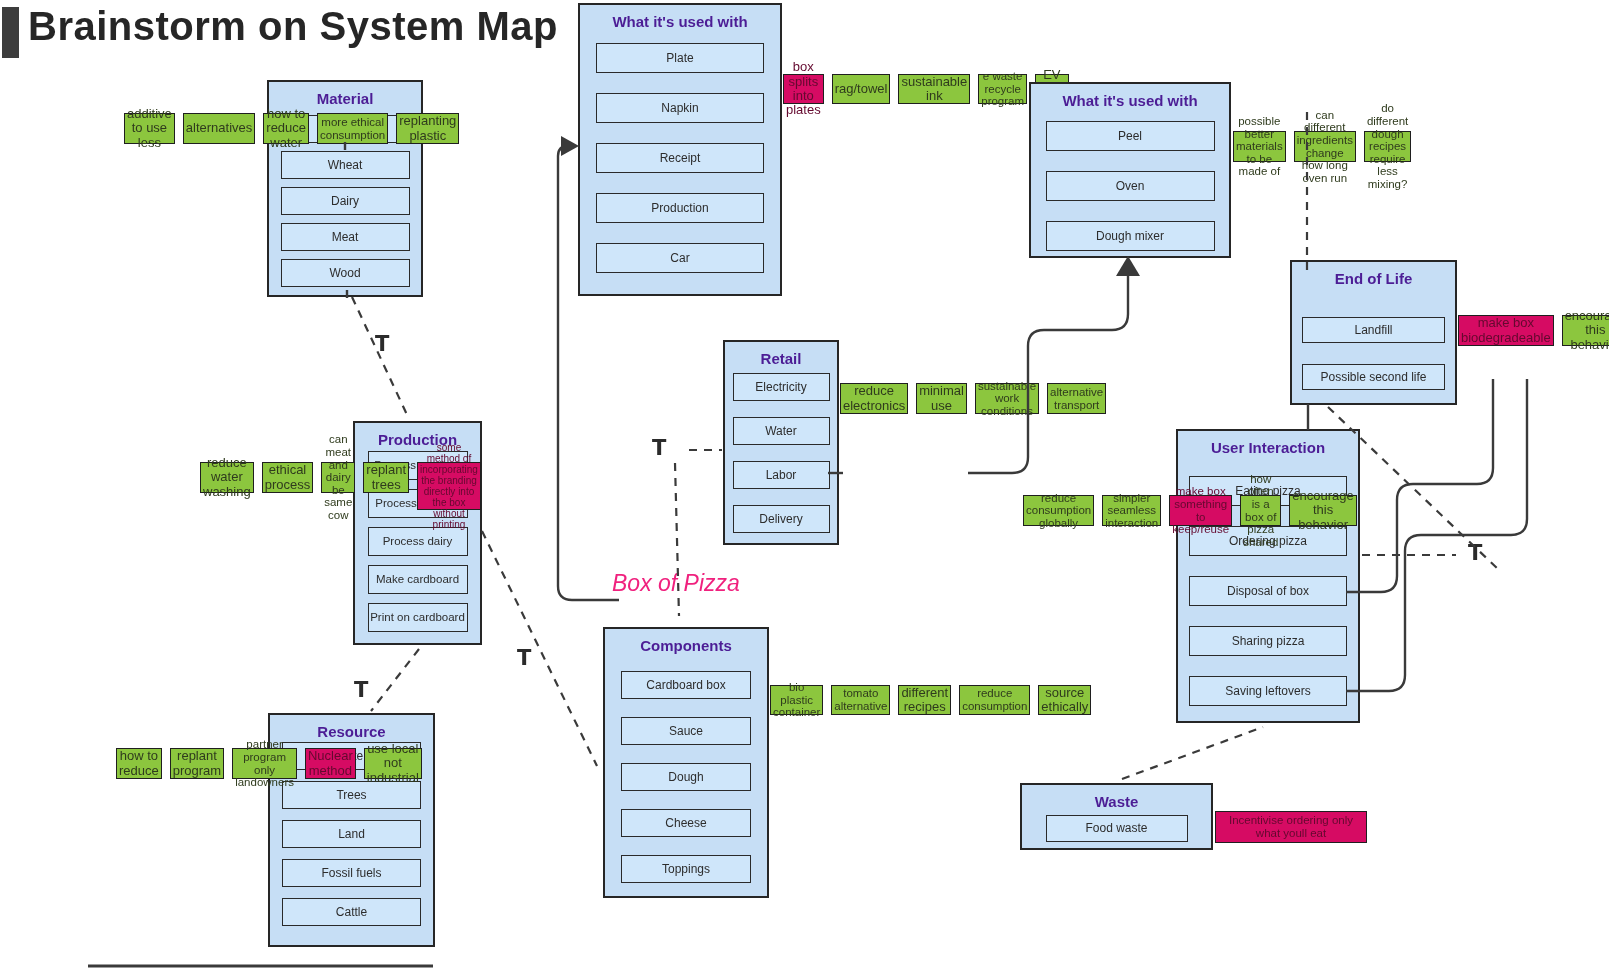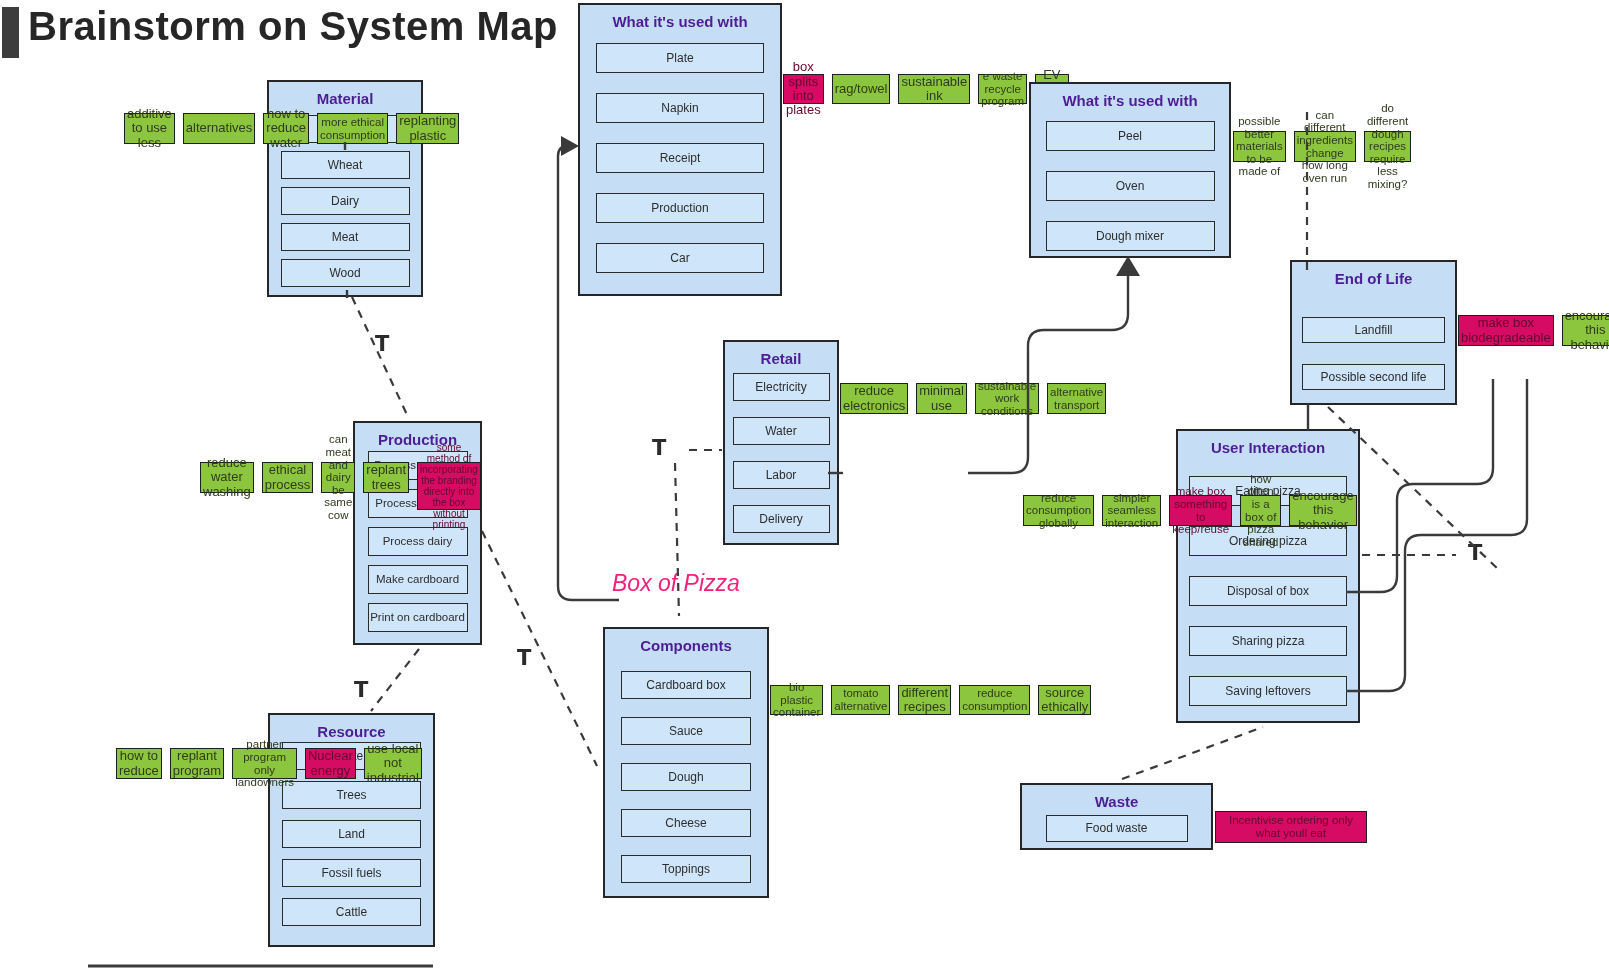--- a/index.html
+++ b/index.html
@@ -166,21 +166,21 @@
       <div class="itm">Trees</div>
       <div class="itm">Land</div>
       <div class="itm">Fossil fuels</div>
       <div class="itm">Cattle</div>
     </div>
   </div>
   <div class="notes" style="left:116px;top:748px;width:152px;">
     <div class="note">how to reduce</div>
     <div class="note">replant program</div>
     <div class="note small">partner program only landowners</div>
-    <div class="note pink">Nuclear energy</div>
+    <div class="note pink">Nuclear method</div>
     <div class="note">use local not industrial</div>
   </div>
 
   <div class="grp" style="left:603px;top:627px;width:166px;height:271px;--pt:42px;--gap:18px;--iw:130px;--ih:28px;">
     <div class="gtitle">Components</div>
     <div class="items">
       <div class="itm">Cardboard box</div>
       <div class="itm">Sauce</div>
       <div class="itm">Dough</div>
       <div class="itm">Cheese</div>

